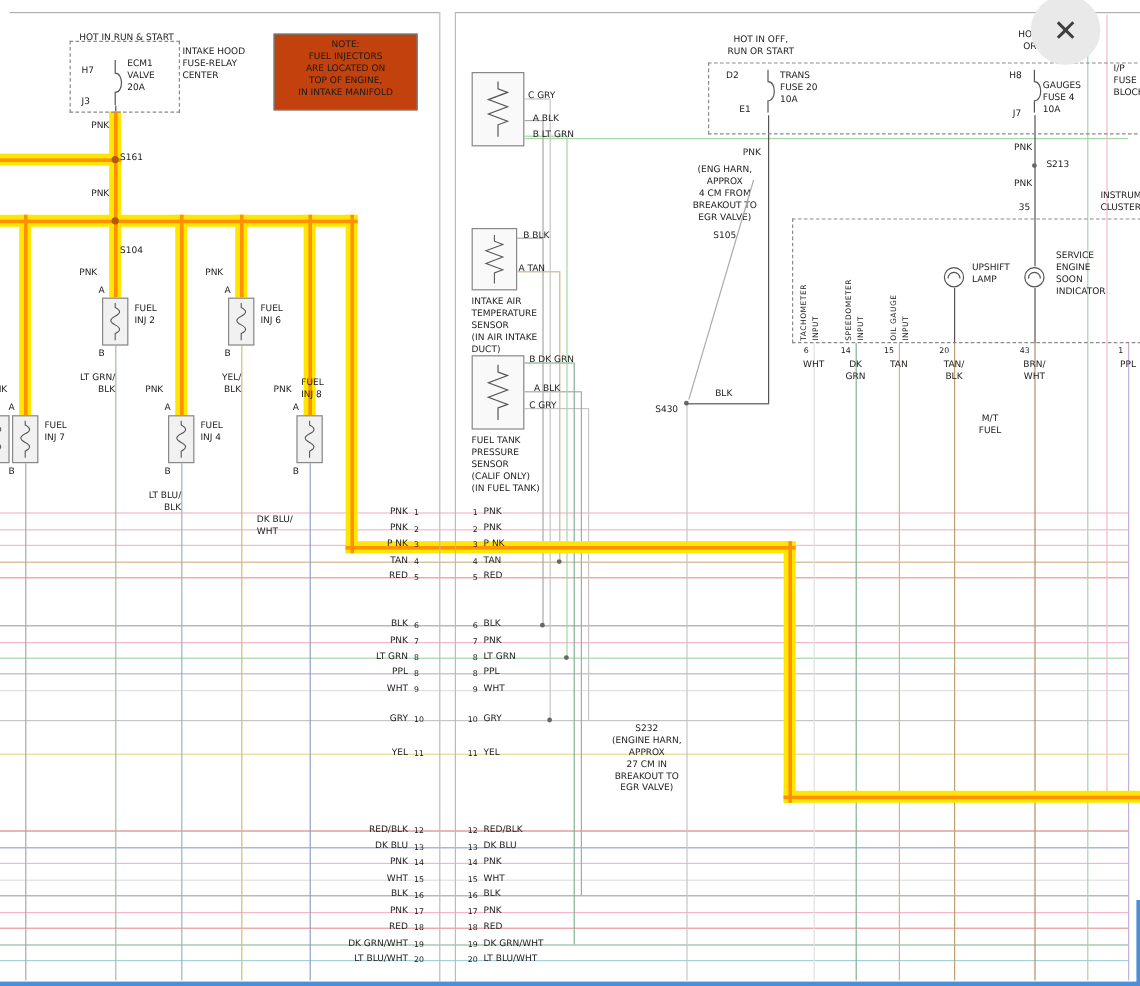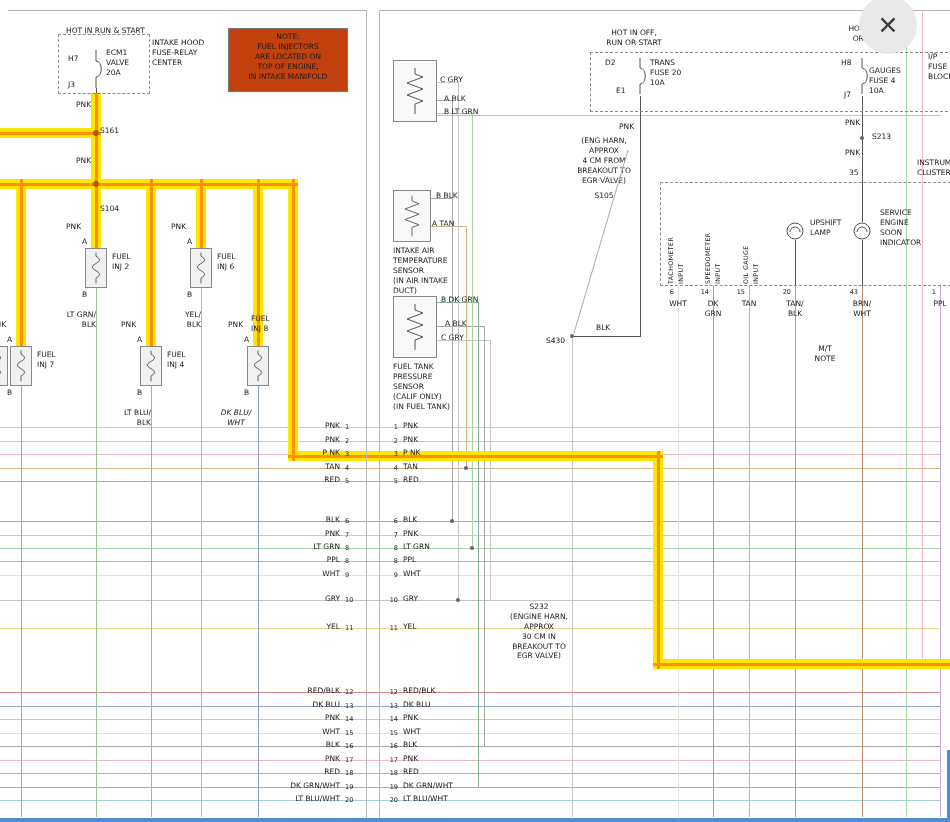--- a/index.html
+++ b/index.html
@@ -222,21 +222,21 @@
   <div class="abs t c" style="left:565px;top:191px;width:78px">S105</div>
   <div class="abs t" style="left:546px;top:336px">S430</div>
   <div class="abs t" style="left:596px;top:323px">BLK</div>
   <div class="abs t" style="left:845px;top:118px">PNK</div>
   <div class="abs t" style="left:872px;top:132px">S213</div>
   <div class="abs t" style="left:845px;top:148px">PNK</div>
   <div class="abs t" style="left:849px;top:168px">35</div>
   <div class="abs t c" style="left:503px;top:602px;width:72px">S232
 (ENGINE HARN,
 APPROX
-30 CM IN
+27 CM IN
 BREAKOUT TO
 EGR VALVE)</div>
   <div class="abs" style="left:560px;top:140px">
     <svg width="90" height="200">
         <line x1="68" y1="10" x2="14" y2="193" stroke="#aaa" stroke-width="1"></line>
       </svg>
   </div>
 
   <div class="abs t" style="left:917px;top:158px">INSTRUMENT
 CLUSTER</div>
@@ -259,21 +259,21 @@
     <svg width="20" height="20">
         <circle cx="10" cy="10" r="8" fill="none" stroke="#555"></circle>
         <path d="M5 11 a5 5 0 0 1 10 0" fill="none" stroke="#555"></path>
       </svg>
   </div>
   <div class="abs t" style="left:880px;top:208px">SERVICE
 ENGINE
 SOON
 INDICATOR</div>
   <div class="abs t c" style="left:810px;top:344px;width:30px">M/T
-NOTE</div>
+FUEL</div>
 
   <div id="gen-layer" class="abs" style="left:0;top:0;width:100%;height:100%">
       <div class="abs t" style="left: 290px; top: 421px; width: 50px; text-align: right;">PNK</div>
       <div class="abs tn" style="left: 345px; top: 424px;">1</div>
       <div class="abs tn" style="left: 386px; top: 424px; width: 12px; text-align: right;">1</div>
       <div class="abs t" style="left: 403px; top: 421px;">PNK</div>
       <div class="abs t" style="left: 290px; top: 435px; width: 50px; text-align: right;">PNK</div>
       <div class="abs tn" style="left: 345px; top: 438px;">2</div>
       <div class="abs tn" style="left: 386px; top: 438px; width: 12px; text-align: right;">2</div>
       <div class="abs t" style="left: 403px; top: 435px;">PNK</div>
@@ -407,21 +407,21 @@
       <div class="abs t" style="left: 107px; top: 408px; width: 44px; text-align: right;">LT BLU/
 BLK</div>
       <div class="abs" style="left: 247px; top: 346px; width: 22px; height: 40px; border: 1px solid rgb(136, 136, 136); background: rgb(241, 241, 241); box-sizing: border-box;"><svg width="20" height="38" viewBox="0 0 22 40">
           <path d="M11 3 V7 Q19 11 11 15 Q3 19 11 23 Q19 27 11 31 V37" fill="none" stroke="#555" stroke-width="1"></path>
         </svg></div>
       <div class="abs t" style="left: 251px; top: 314px;">FUEL
 INJ 8</div>
       <div class="abs t" style="left: 244px; top: 335px;">A</div>
       <div class="abs t" style="left: 244px; top: 388px;">B</div>
       <div class="abs t" style="left: 228px; top: 320px;">PNK</div>
-      <div class="abs t" style="left: 214px; top: 408px; width: 44px; text-align: center; font-style: italic;">DK BLU/
+      <div class="abs t" style="left: 214px; top: 428px; width: 44px; text-align: left;">DK BLU/
 WHT</div>
       <div class="abs" style="left: -14px; top: 346px; width: 22px; height: 40px; border: 1px solid rgb(136, 136, 136); background: rgb(241, 241, 241); box-sizing: border-box;"><svg width="20" height="38" viewBox="0 0 22 40">
           <path d="M11 3 V7 Q19 11 11 15 Q3 19 11 23 Q19 27 11 31 V37" fill="none" stroke="#555" stroke-width="1"></path>
         </svg></div>
     </div>
 
   <div class="abs" style="left:0;top:818px;width:950px;height:4px;background:#4d8fd7"></div>
   <div class="abs" style="left:947px;top:750px;width:3px;height:72px;background:#4d8fd7"></div>
 
   <div id="close-btn">

